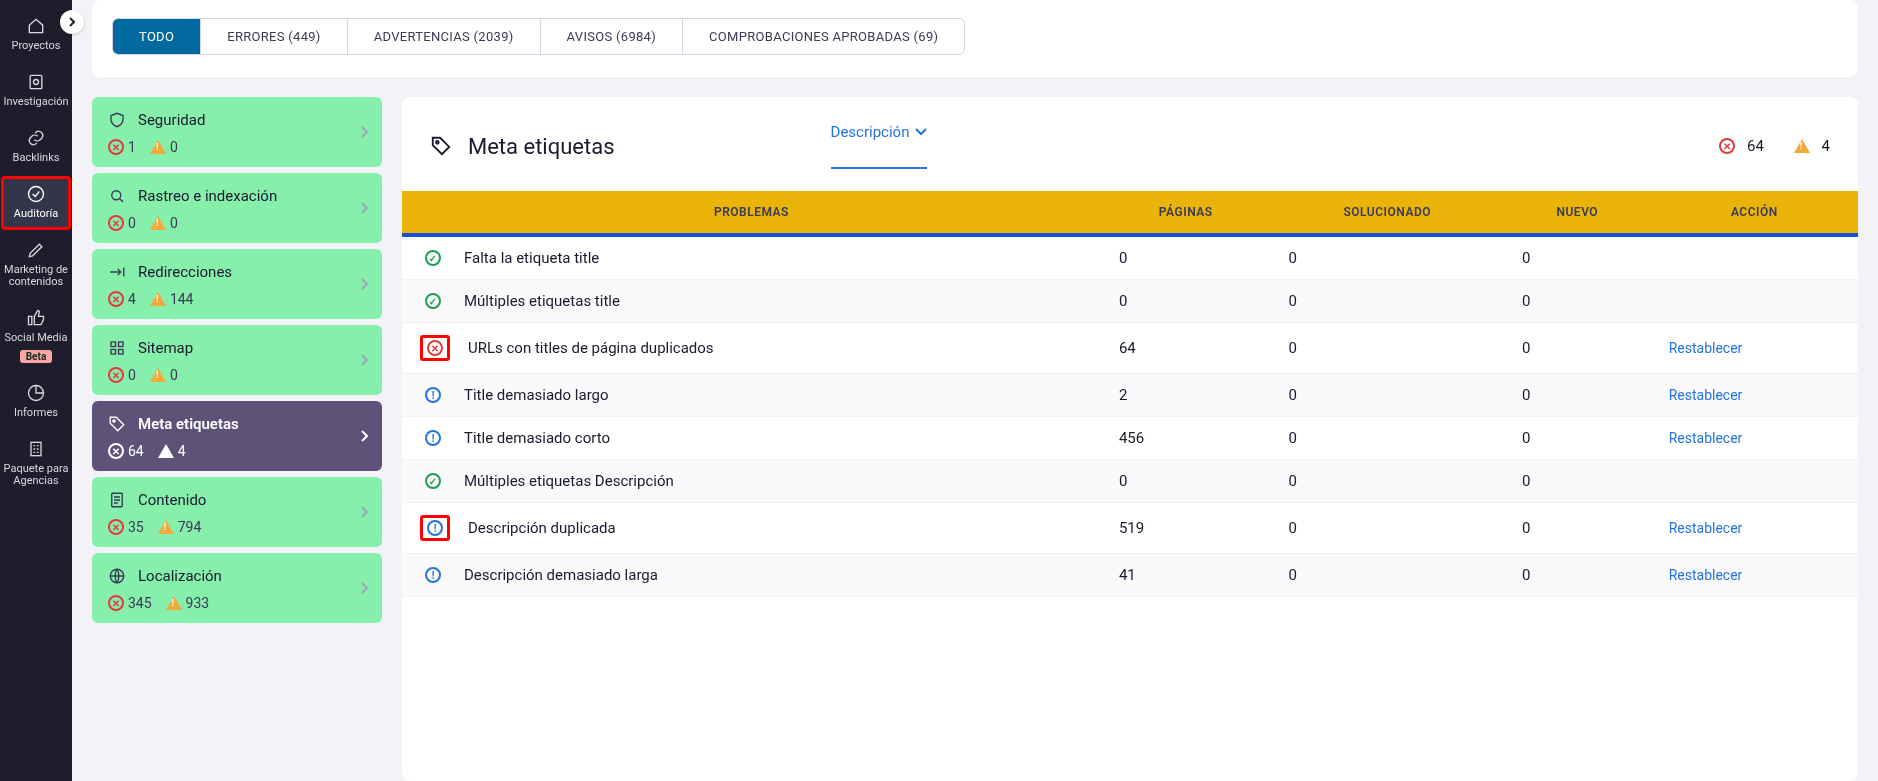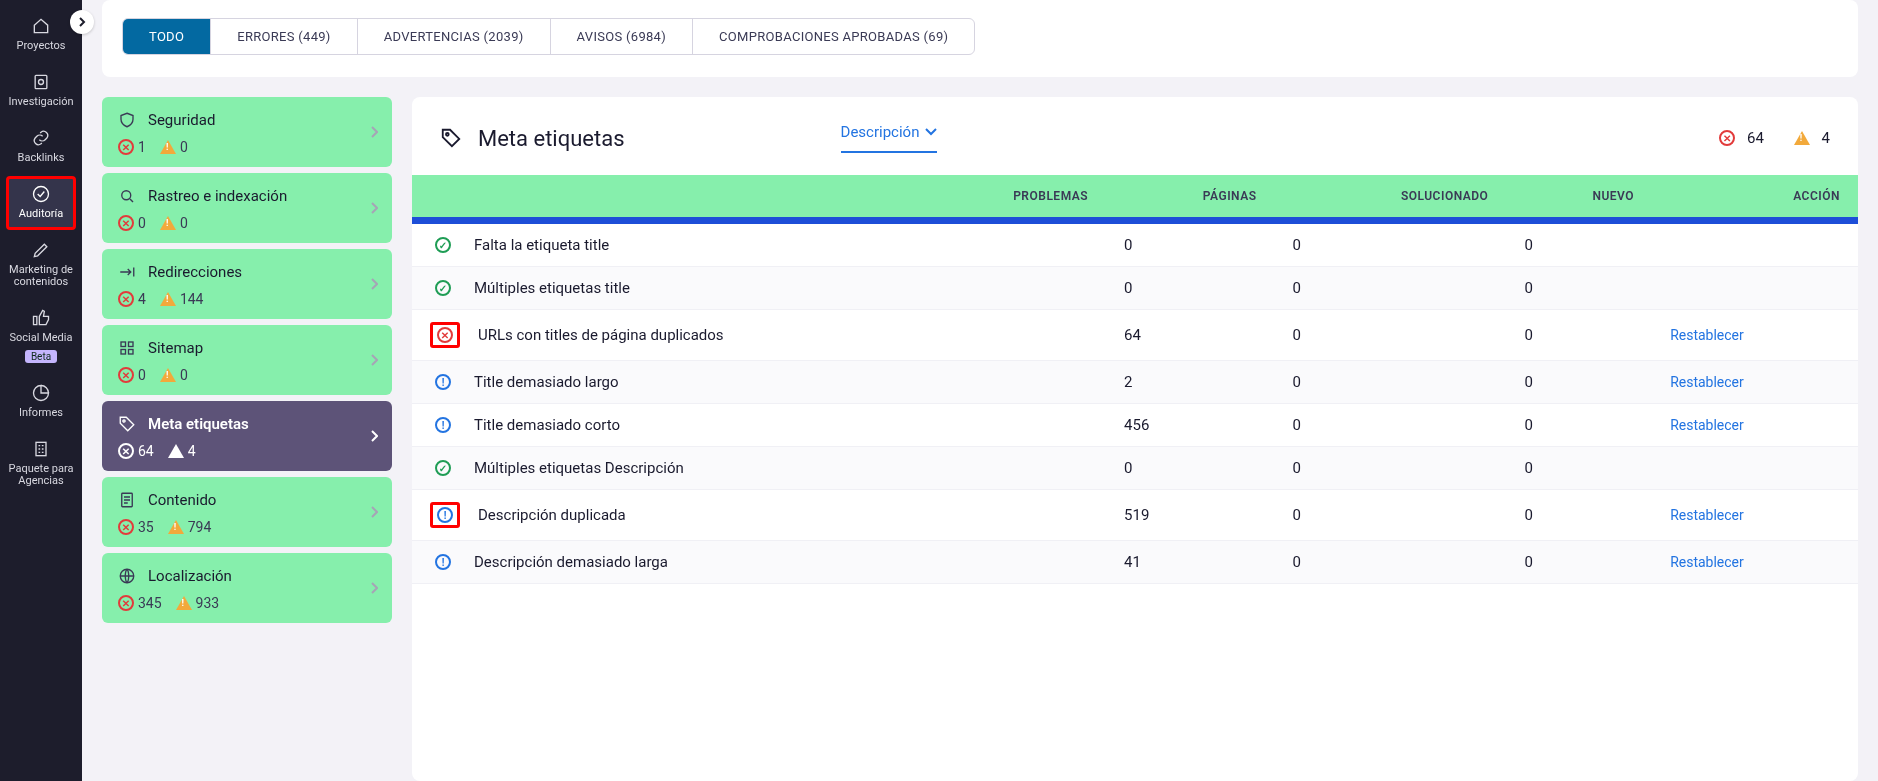--- a/index.html
+++ b/index.html
@@ -1,27 +1,27 @@
 <!DOCTYPE html>
 <html><head>
 <meta charset="utf-8">
 <style>
 * { margin: 0; padding: 0; box-sizing: border-box; font-family: -apple-system, BlinkMacSystemFont, "Segoe UI", Roboto, sans-serif; }
 body { background: #f3f2f7; display: flex; height: 781px; width: 1878px; overflow: hidden; }
 
 
-.leftnav { width: 82px; background: #1d1d2c; color: #fff; display: flex; flex-direction: column; align-items: center; padding-top: 8px; position: relative; }
+.leftnav { width: 72px; background: #1d1d2c; color: #fff; display: flex; flex-direction: column; align-items: center; padding-top: 8px; position: relative; }
 .leftnav .expand-btn { position: absolute; top: 10px; right: -12px; width: 24px; height: 24px; background: #fff; border-radius: 50%; display:flex; align-items:center; justify-content:center; box-shadow: 0 1px 3px rgba(0,0,0,.2); cursor:pointer; }
 .nav-item { width: 70px; padding: 8px 2px 10px; display:flex; flex-direction:column; align-items:center; gap:4px; cursor:pointer; border-radius:6px; margin-bottom:2px; }
 .nav-item.active { background: #34344b; }
 .nav-item .nicon { width:20px; height:20px; display:flex; align-items:center; justify-content:center; }
 .nav-item .nlabel { font-size:11px; line-height:12px; text-align:center; color:#d8d8e0; }
 .nav-item.active .nlabel { color:#fff; }
 .nav-badge { font-size:10px; padding:1px 6px; border-radius:3px; margin-top:2px; }
-.nav-badge.beta { background:#c4b5fd; color:#0e2a1a; }
+.nav-badge.beta { background:#fca5a5; color:#0e2a1a;font-weight:bold; }
 .nav-badge.new { background:#d7f9e6; color:#0e6b3a; }
 .nav-item.highlight { border: 3px solid #ff0000; border-radius:4px; padding:5px 0 7px; }
 
 
 .main { flex:1; display:flex; flex-direction:column; padding: 0 0 0 20px; }
 
 
 .tabsbar-wrap { background:#fff; border-radius:8px; margin: 0 20px 20px 0; padding:18px 20px 22px; }
 .tabsbar { display:inline-flex; border:1px solid #d6d4e0; border-radius:6px; overflow:hidden; }
 .tab { padding:10px 26px; font-size:13px; color:#3a3a55; cursor:pointer; border-right:1px solid #d6d4e0; letter-spacing:.3px; }
@@ -55,26 +55,26 @@
 .ic-warn-t { width:0;height:0;border:none;border-left:8px solid transparent;border-right:8px solid transparent;border-bottom:14px solid #f2a93b; position:relative; border-radius:0; }
 .ic-warn-t::after { content:"!"; position:absolute; left:-2px; top:2px; color:#fff; font-size:9px; font-weight:700; }
 .ic-info { border-color:#2374e1; color:#2374e1; }
 .ic-ok { border-color:#1f9d55; color:#1f9d55; }
 
 
 .tablepanel { flex:1; background:#fff; border-radius:8px; display:flex; flex-direction:column; overflow:hidden; }
 .tp-head { padding:26px 28px 22px; display:flex; align-items:center; justify-content:space-between; }
 .tp-head-left { display:flex; align-items:center; gap:16px; }
 .tp-title { font-size:22px; color:#1a1a2e; }
-.tp-filter { color:#2374e1; font-size:15px; display:flex; align-items:center; gap:6px; cursor:pointer; border-bottom:2px solid #2374e1; padding-bottom:10px; margin-left:200px; }
+.tp-filter { color:#2374e1; font-size:15px; display:flex; align-items:center; gap:6px; cursor:pointer; border-bottom:2px solid #2374e1; padding-bottom:26px; margin-left:200px; }
 .tp-head-right { display:flex; gap:30px; align-items:center; font-size:15px; }
 .tp-head-right .cval { color:#1a1a2e; }
 
 table { width:100%; border-collapse:collapse; }
-thead th { text-align:right; font-size:12px; letter-spacing:.5px; color:#3a3a55; font-weight:600; padding:14px 18px; border-bottom:7px solid #1d4ed8; background:#86efac; }
+thead th { text-align:center; font-size:12px; letter-spacing:.5px; color:#3a3a55; font-weight:600; padding:14px 18px; border-bottom:4px solid #1d4ed8; background:#eab308; }
 tbody td { padding:12px 18px; font-size:15px; color:#1a1a2e; border-bottom:1px solid #f0f0f5; }
 tbody tr:nth-child(even) td { background:#fafafc; }
 .prob-cell { display:flex; align-items:center; gap:18px; }
 .action-link { color:#2374e1; cursor:pointer; font-size:14px; }
 .icon-box { width:26px; display:flex; justify-content:center; }
 .icon-box.hl { border:3px solid #ff0000; border-radius:3px; padding:2px; width:30px; height:26px; }
 
 svg { display:block; }
 </style>
 </head>

